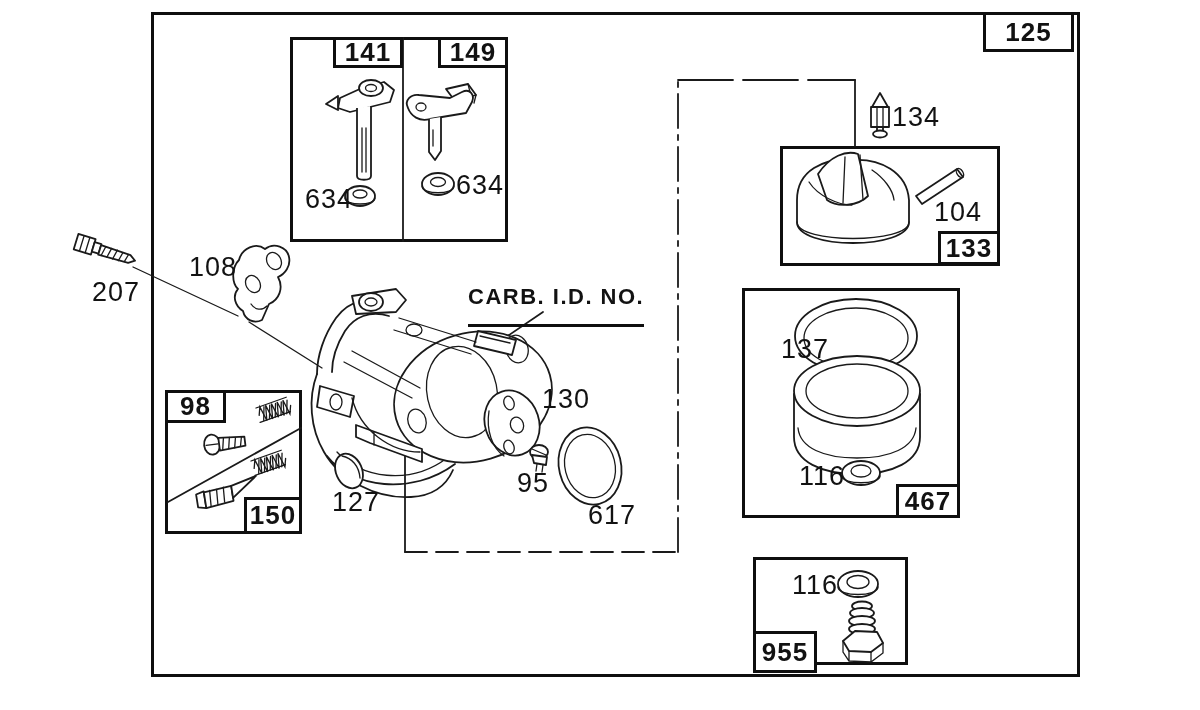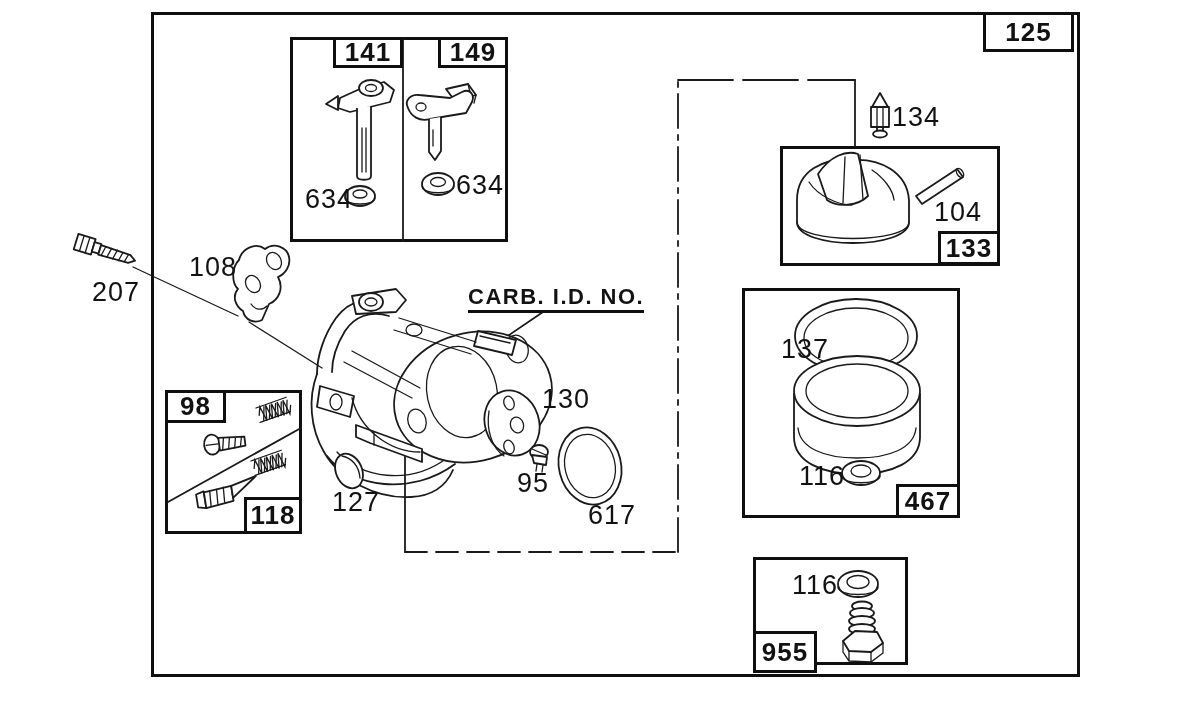--- a/index.html
+++ b/index.html
@@ -14,21 +14,21 @@
     position:absolute;border:3px solid #0f0f0f;background:#ffffff;box-sizing:border-box;
     display:flex;align-items:center;justify-content:center;
     font-weight:bold;font-size:26px;letter-spacing:1px;z-index:5;
   }
   .num{
     position:absolute;font-weight:normal;font-size:27px;letter-spacing:1px;
     z-index:4;white-space:nowrap;
   }
   .carbid{
     position:absolute;font-weight:bold;font-size:22px;letter-spacing:1.5px;
-    border-bottom:3px solid #0f0f0f;padding-bottom:0;z-index:4;white-space:nowrap;
+    border-bottom:3px solid #0f0f0f;padding-bottom:14px;z-index:4;white-space:nowrap;
   }
   svg.art{position:absolute;left:0;top:0;z-index:2;}
   svg.art *{vector-effect:non-scaling-stroke;}
   .ln{stroke:#1a1a1a;fill:none;stroke-width:1.8;stroke-linecap:round;stroke-linejoin:round;}
   .lnth{stroke:#1a1a1a;fill:none;stroke-width:1.3;stroke-linecap:round;}
   .fw{stroke:#1a1a1a;fill:#ffffff;stroke-width:1.8;stroke-linejoin:round;}
 </style>
 </head>
 <body>
 
@@ -250,21 +250,21 @@
 
 <div class="lbox" style="left:938px;top:231px;width:62px;height:34px;">
     <span>133</span>
   </div>
 
 <div class="lbox" style="left:165px;top:390px;width:61px;height:33px;">
     <span>98</span>
   </div>
 
 <div class="lbox" style="left:244px;top:497px;width:58px;height:37px;">
-    <span>118</span>
+    <span>150</span>
   </div>
 
 <div class="lbox" style="left:896px;top:484px;width:64px;height:34px;">
     <span>467</span>
   </div>
 
 <div class="lbox" style="left:753px;top:631px;width:64px;height:42px;">
     <span>955</span>
   </div>
 

